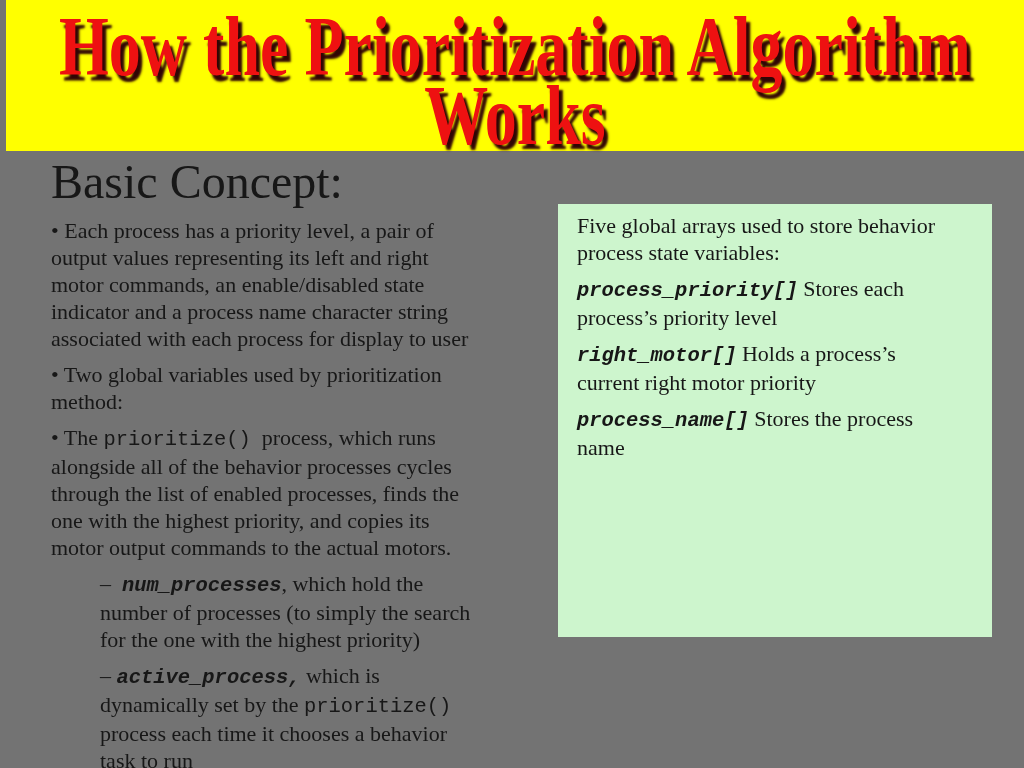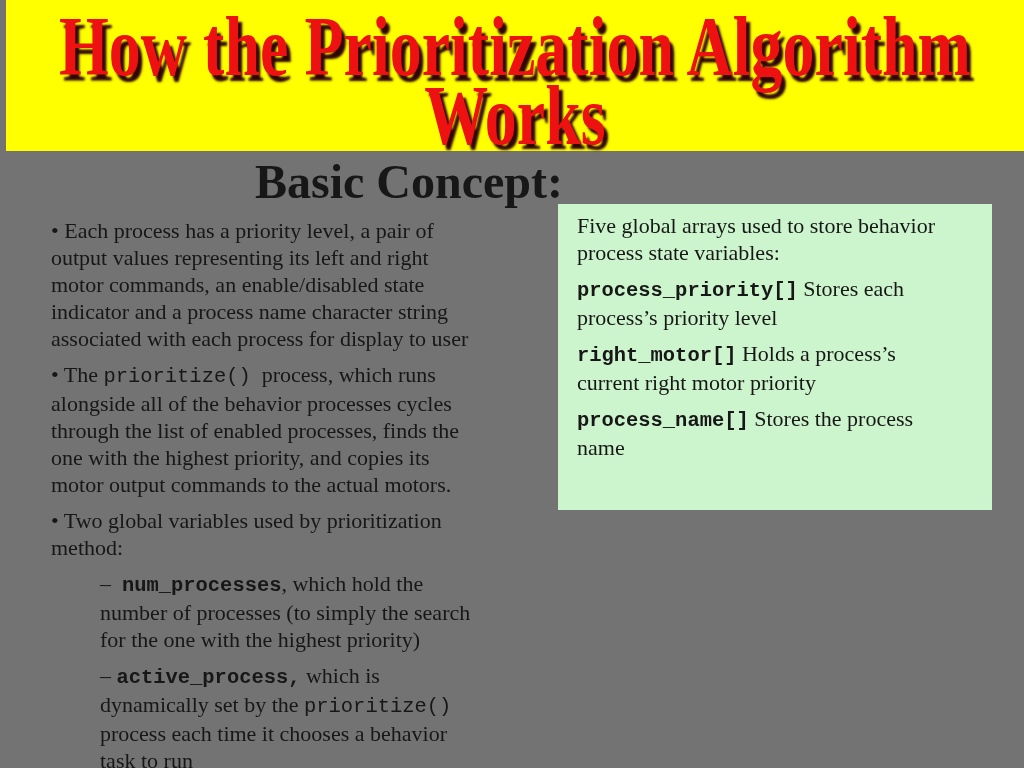--- a/index.html
+++ b/index.html
@@ -13,28 +13,28 @@
   }
   .banner h1{
     margin:0;padding-top:10px;text-align:center;
     font-size:64px;line-height:52px;font-weight:bold;
     color:var(--title-red,#EE1111);
     white-space:pre-line;
     transform:scaleY(1.32);transform-origin:50% 0;
     text-shadow:4px 4px 2px var(--title-shadow,#300505);
   }
   .left-col{position:absolute;left:51px;top:157px;width:512px;}
-  .left-col h2{margin:0 0 10px 0;font-size:48px;line-height:50px;font-weight:bold;text-align:right;}
+  .left-col h2{margin:0 0 10px 0;font-size:48px;line-height:50px;font-weight:normal;}
   .para{margin:0 0 9px 0;font-size:22px;line-height:27px;white-space:pre;}
   .para.indent{padding-left:49px;}
   .serif{font-family:"Liberation Serif","DejaVu Serif",serif;}
   .mono{font-family:"Liberation Mono","DejaVu Sans Mono",monospace;font-size:0.93em;}
-  .monobold{font-family:"Liberation Mono","DejaVu Sans Mono",monospace;font-size:0.93em;font-weight:bold;}
+  .monobold{font-family:"Liberation Mono","DejaVu Sans Mono",monospace;font-size:0.93em;font-weight:bold;font-style:italic;}
   .note-box{
-    position:absolute;left:558px;top:204px;width:434px;height:306px;
+    position:absolute;left:558px;top:204px;width:434px;height:433px;
     background:var(--note-bg,#CDF5CD);
     padding:8px 0 0 19px;box-sizing:border-box;
     overflow:visible;
   }
   .note-box .para{margin-bottom:9px;}
 </style>
 </head>
 <body>
 
 <div class="slide">
@@ -45,27 +45,27 @@
   </div>
 
   <div class="left-col">
     <h2>Basic Concept:</h2>
     <div id="left-paragraphs">
         <p class="para"><span class="serif">• Each process has a priority level, a pair of
 output values representing its left and right
 motor commands, an enable/disabled state
 indicator and a process name character string
 associated with each process for display to user</span></p>
+        <p class="para"><span class="serif">• Two global variables used by prioritization
+method:</span></p>
         <p class="para"><span class="serif">• The </span><span class="mono">prioritize()</span><span class="serif">  process, which runs
 alongside all of the behavior processes cycles
 through the list of enabled processes, finds the
 one with the highest priority, and copies its
 motor output commands to the actual motors.</span></p>
-        <p class="para"><span class="serif">• Two global variables used by prioritization
-method:</span></p>
         <p class="para indent"><span class="serif">–  </span><span class="monobold">num_processes</span><span class="serif">, which hold the
 number of processes (to simply the search
 for the one with the highest priority)</span></p>
         <p class="para indent"><span class="serif">– </span><span class="monobold">active_process,</span><span class="serif"> which is
 dynamically set by the </span><span class="mono">prioritize()</span><span class="serif">
 process each time it chooses a behavior
 task to run</span></p>
       </div>
   </div>
 

